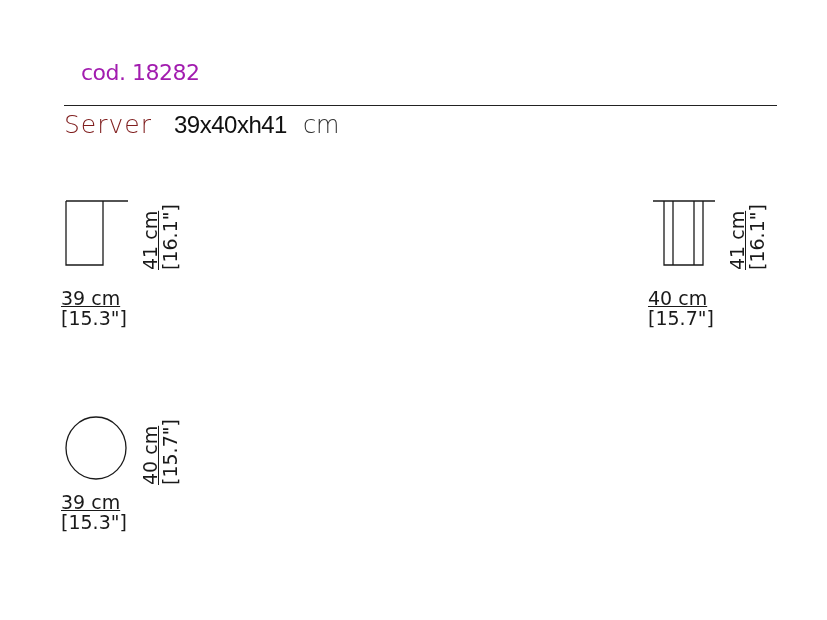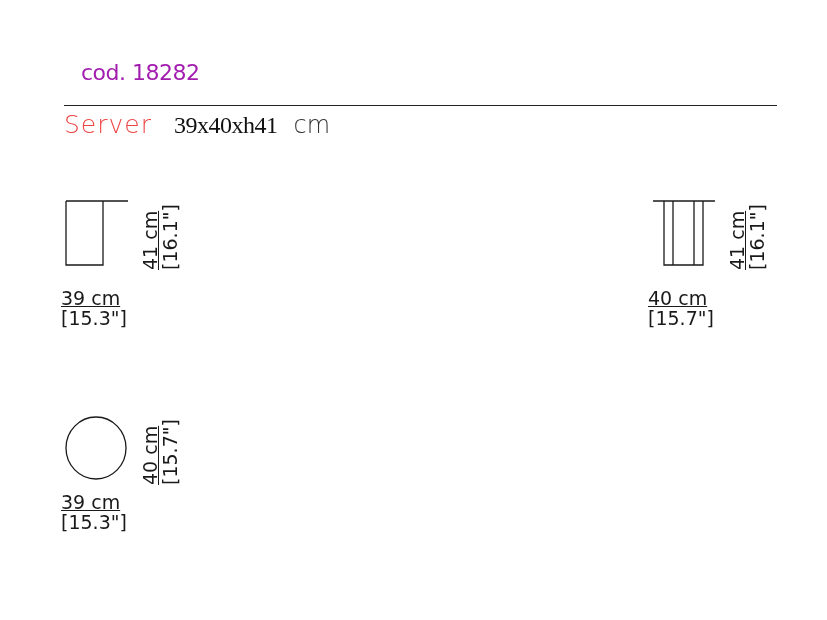--- a/index.html
+++ b/index.html
@@ -2,22 +2,22 @@
 <html><head>
 <meta charset="utf-8">
 <style>
   html, body { margin: 0; padding: 0; background: #ffffff; }
   body { width: 827px; height: 620px; position: relative; overflow: hidden;
          font-family: "DejaVu Sans", sans-serif; color: #1a1a1a; }
   .abs { position: absolute; }
   .code { left: 64px; top: 60px; font-size: 22px; font-family: "DejaVu Sans", sans-serif; letter-spacing: -0.5px; color: #a21caf; margin-left: 17px; }
   .rule { left: 64px; top: 105px; width: 713px; height: 1px; background: #222; }
   .subtitle { left: 64px; top: 110px; font-size: 25px; white-space: nowrap; }
-  .subtitle .name { font-weight: 200; color: #ef4444; letter-spacing: 1px; font-family: "DejaVu Sans", sans-serif; }
-  .subtitle .dims { font-family: Liberation Serif, serif; color:#111; margin-left: 22px; font-size: 24px; letter-spacing: -0.5px; }
+  .subtitle .name { font-weight: 200; color: #7f1d1d; letter-spacing: 1px; font-family: "DejaVu Sans", sans-serif; }
+  .subtitle .dims { font-family: Liberation Sans, sans-serif; color:#111; margin-left: 22px; font-size: 24px; letter-spacing: -0.5px; }
   .subtitle .unit { color:#333; font-weight: 200; margin-left: 16px; font-size: 24px; }
   .dimlbl { font-family: "DejaVu Sans", sans-serif; font-size: 19px; line-height: 20px; color: #1a1a1a; white-space: nowrap; }
   .dimlbl .cm { text-decoration: underline; text-decoration-thickness: 1px; text-underline-offset: 1px; }
   .vert { transform-origin: left top; transform: rotate(-90deg); }
   svg { position: absolute; overflow: visible; }
 </style>
 </head>
 <body>
 
 <div class="abs code">cod. 18282</div>

